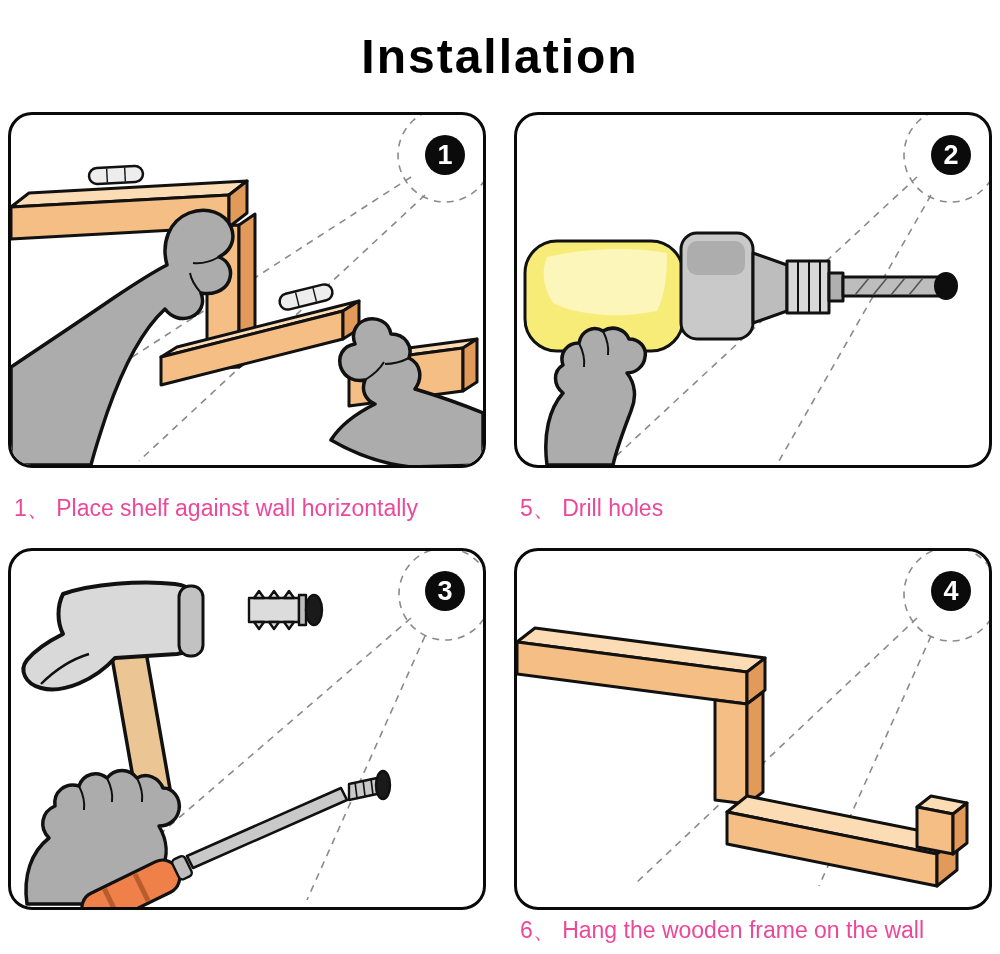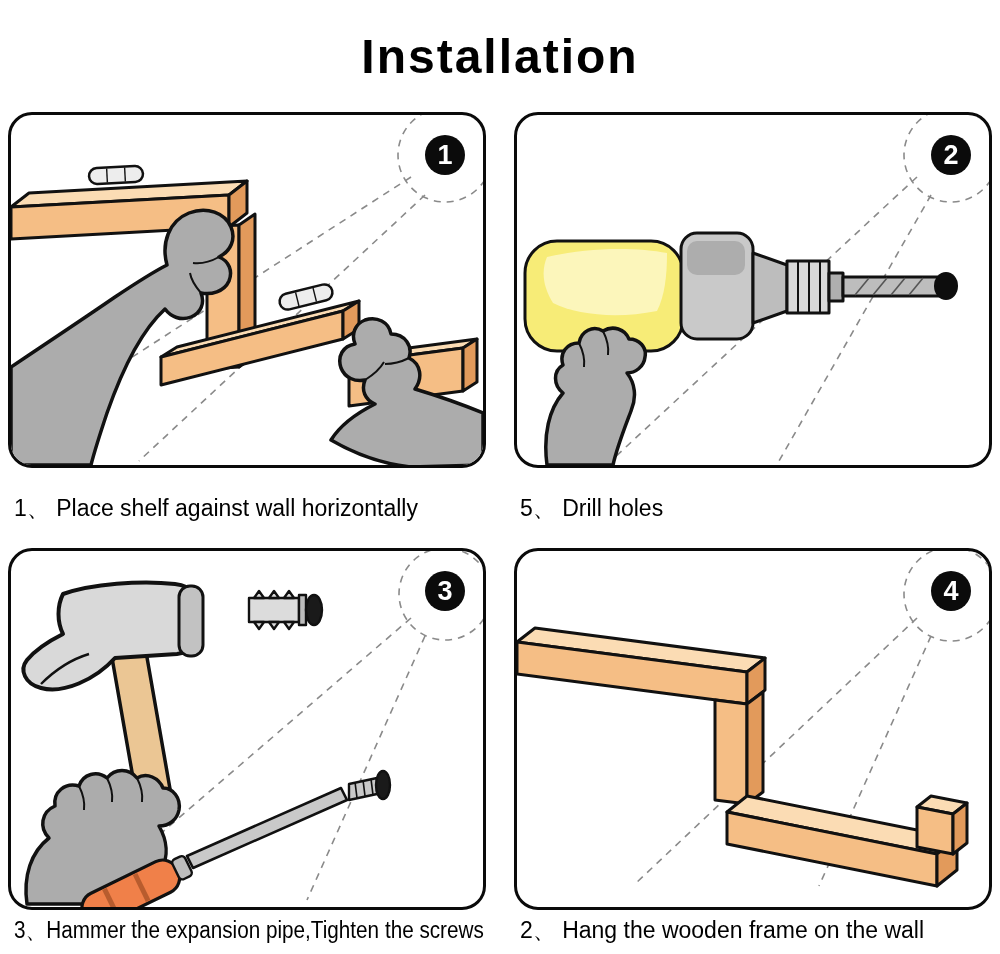--- a/index.html
+++ b/index.html
@@ -37,21 +37,21 @@
   .badge {
     position: absolute; top: 20px; right: 18px;
     width: 40px; height: 40px; border-radius: 50%;
     background: #0b0b0b; color: #fff;
     display: flex; align-items: center; justify-content: center;
     font-size: 27px; font-weight: bold;
     line-height: 1;
   }
   .caption {
     margin: 0; display: flex; align-items: center;
-    font-size: 23px; color: #000000;
+    font-size: 23px; color: #ec4899;
     padding-left: 6px; white-space: nowrap;
   }
   .row-top .caption { height: 80px; }
   .row-bottom .caption { height: 44px; padding-bottom: 4px; }
   .caption span { display: inline-block; }
   .caption.condensed span { transform: scaleX(0.9); transform-origin: left center; }
 </style>
 </head>
 <body>
 
@@ -194,23 +194,20 @@
             <line x1="344" y1="228" x2="346" y2="244" stroke-width="1.6"></line>
             <line x1="352" y1="226" x2="354" y2="242" stroke-width="1.6"></line>
             <line x1="360" y1="225" x2="362" y2="241" stroke-width="1.6"></line>
             <ellipse cx="372" cy="231" rx="7" ry="14" fill="#1a1a1a" stroke-width="2.4"></ellipse>
           </g>
         </svg>
         <div class="badge">
             <span>3</span>
           </div>
       </div>
-      <p class="caption condensed">
-          <span>3、Hammer the expansion pipe,Tighten the screws</span>
-        </p>
     </section>
 
     <section class="step row-bottom">
       <div class="panel">
         <svg class="illu" viewBox="0 0 472 350">
           <g stroke="#8A8A8A" stroke-width="1.6" stroke-dasharray="7 6" fill="none">
             <circle cx="434" cy="40" r="47"></circle>
             <line x1="400" y1="64" x2="118" y2="330"></line>
             <line x1="414" y1="82" x2="302" y2="332"></line>
           </g>
@@ -226,18 +223,18 @@
             <polygon points="400,253 436,260 450,249 414,242" fill="#FBDCB4"></polygon>
             <polygon points="400,253 436,260 436,300 400,293" fill="#F5BE85"></polygon>
             <polygon points="436,260 450,249 450,289 436,300" fill="#E29A5B"></polygon>
           </g>
         </svg>
         <div class="badge">
             <span>4</span>
           </div>
       </div>
       <p class="caption">
-          <span>2、 Hang the wooden frame on the wall</span>
+          <span>6、 Hang the wooden frame on the wall</span>
         </p>
     </section>
 
   </div>
 </div>
 
 </body></html>

